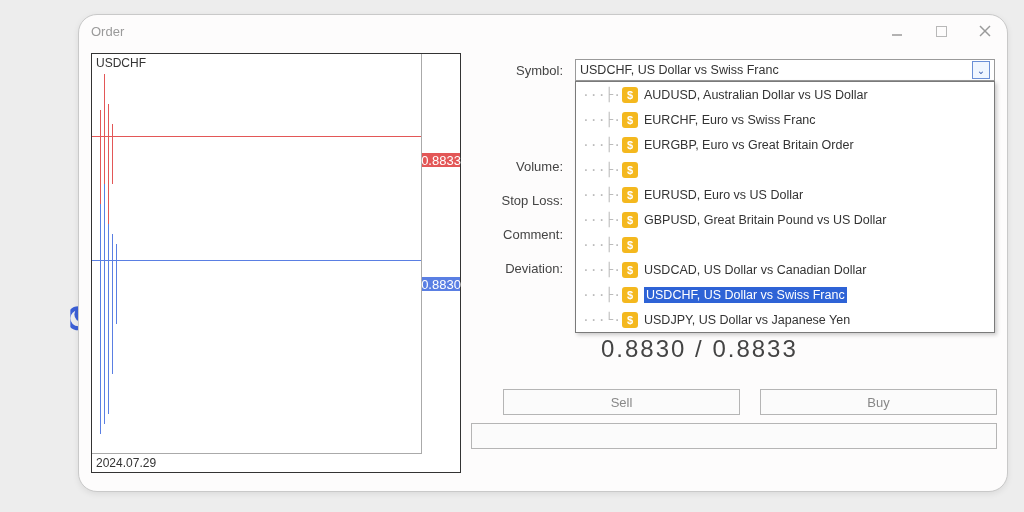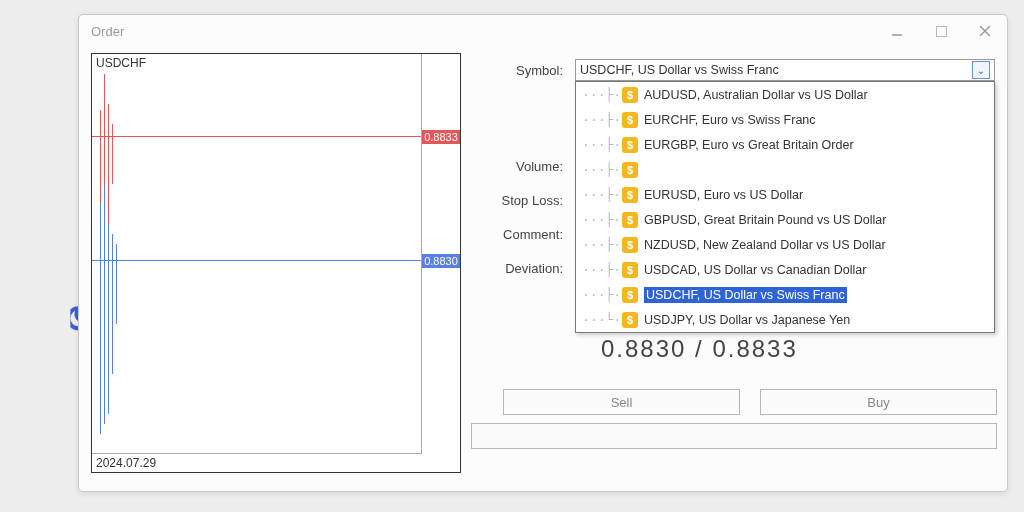--- a/index.html
+++ b/index.html
@@ -31,21 +31,21 @@
     color: #222;
   }
   .window {
     position: absolute;
     left: 78px;
     top: 14px;
     width: 930px;
     height: 478px;
     background: #fdfcfc;
     border: 1px solid #c9c9c9;
-    border-radius: 5px;
+    border-radius: 19px;
     box-shadow: 0 2px 6px rgba(0,0,0,0.08);
     display: flex;
     flex-direction: column;
   }
   .titlebar {
     height: 32px;
     display: flex;
     align-items: center;
     justify-content: space-between;
     padding: 0 12px;
@@ -109,25 +109,26 @@
     right: 0;
     height: 1px;
   }
   .price-line-red { background: #e35757; top: 82px; }
   .price-line-blue { background: #5a7fe3; top: 206px; }
   .price-tag {
     position: absolute;
     right: 0;
     width: 38px;
     height: 14px;
-    font-size: 11px;
+    font-size: 13px;
     color: #fff;
     display: flex;
     align-items: center;
     justify-content: center;
+    margin-top: 23px;
   }
   .price-tag-red { background: #e35757; top: 76px; }
   .price-tag-blue { background: #5a7fe3; top: 200px; }
   .candle-red, .candle-blue {
     position: absolute;
     width: 1px;
   }
   .candle-red { background: #e35757; }
   .candle-blue { background: #5a7fe3; }
   .chart-date {
@@ -386,21 +387,20 @@
             <span class="dd-icon">
               <span class="dd-icon-inner">$</span>
             </span>
             <span class="dd-text">GBPUSD, Great Britain Pound vs US Dollar</span>
           </div>
           <div class="dd-item">
             <span class="dd-tree">···├·</span>
             <span class="dd-icon">
               <span class="dd-icon-inner">$</span>
             </span>
-            <span class="dd-text">NZDUSD, New Zealand Dollar vs US Dollar</span>
           </div>
           <div class="dd-item">
             <span class="dd-tree">···├·</span>
             <span class="dd-icon">
               <span class="dd-icon-inner">$</span>
             </span>
             <span class="dd-text">USDCAD, US Dollar vs Canadian Dollar</span>
           </div>
           <div class="dd-item dd-selected">
             <span class="dd-tree">···├·</span>

